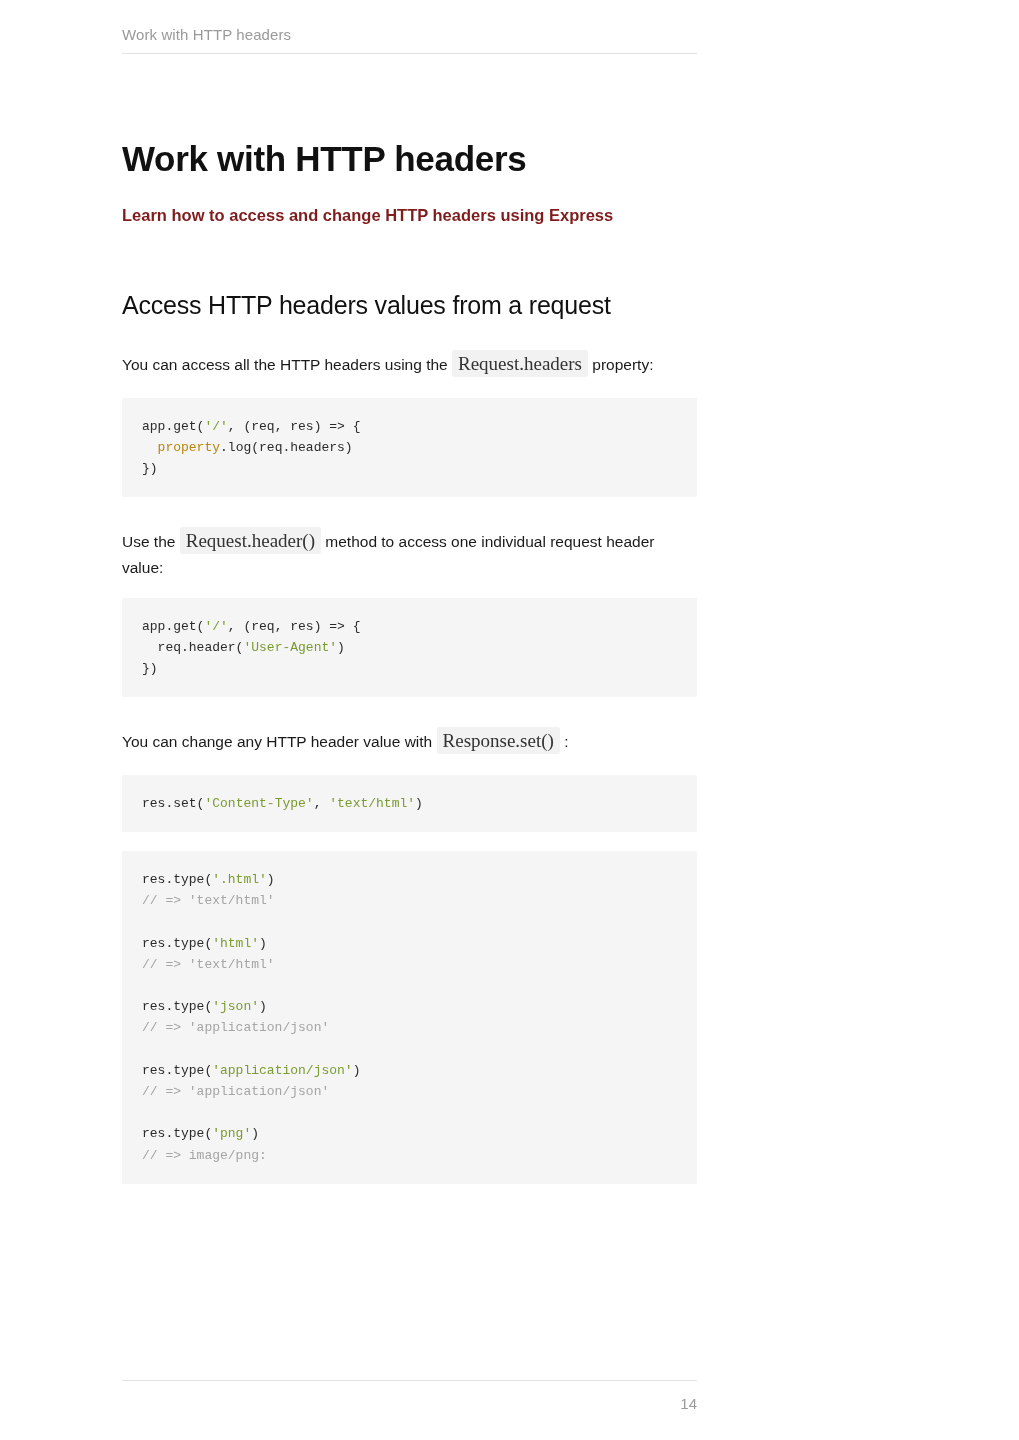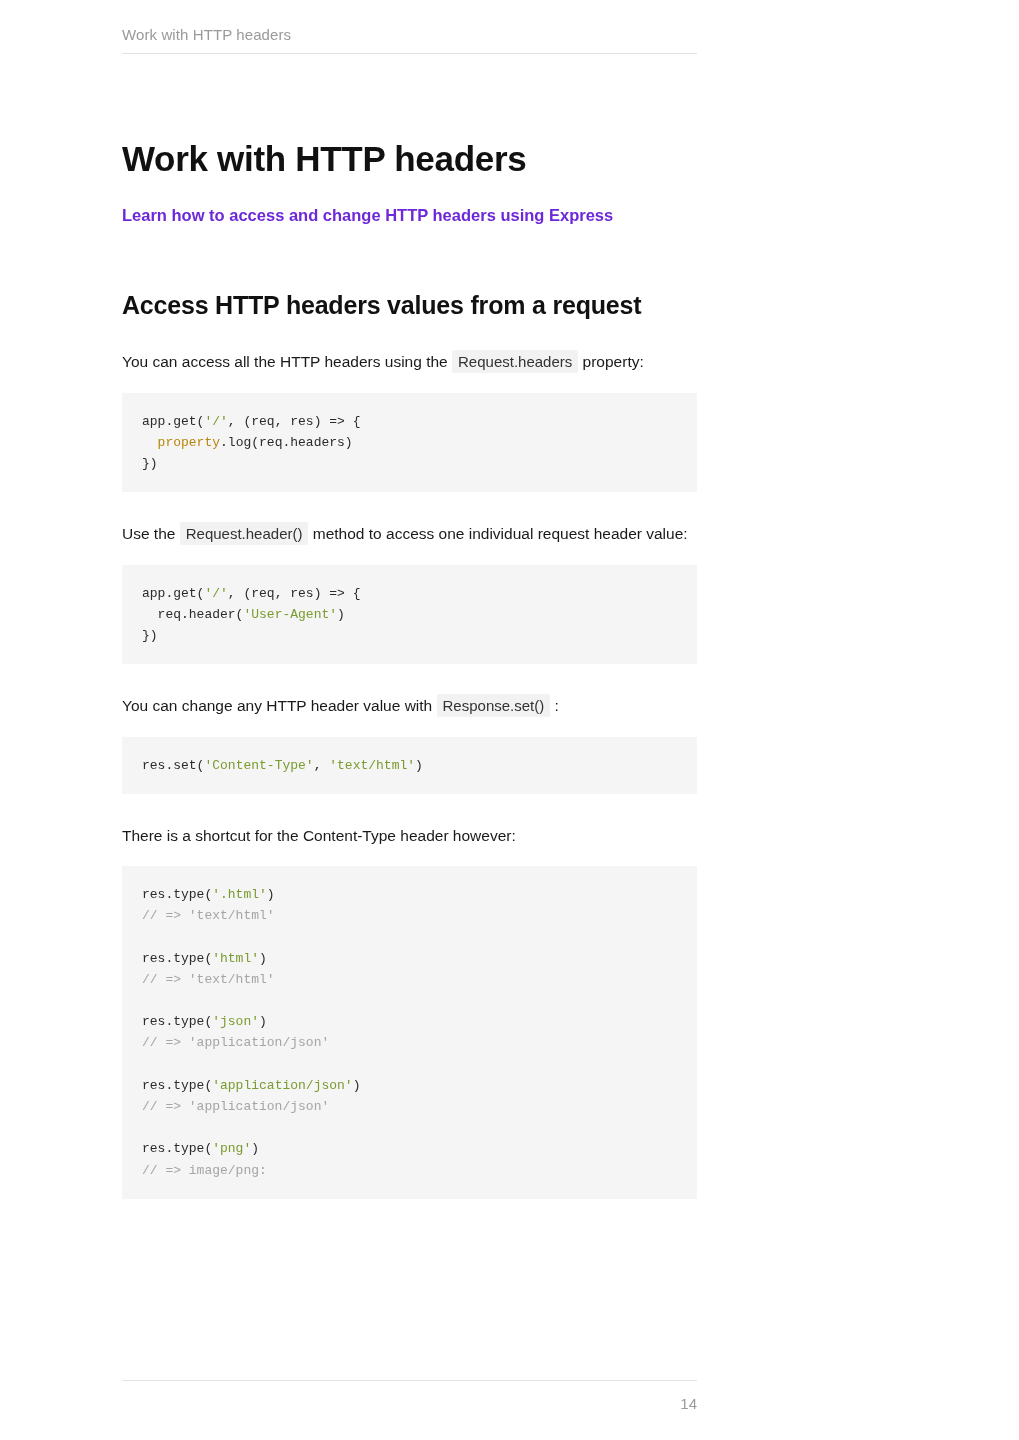--- a/index.html
+++ b/index.html
@@ -41,38 +41,38 @@
     line-height: 1.2;
     font-weight: bold;
     margin: 84px 0 0 0;
     letter-spacing: -0.3px;
     color: #111;
   }
   .subtitle {
     font-size: 16.5px;
     font-weight: bold;
     margin: 26px 0 0 0;
-    color: #6d28d9;
+    color: #7f1d1d;
   }
   h2.section-title {
     font-size: 25px;
-    font-weight: bold;
+    font-weight: normal;
     margin: 66px 0 0 0;
     color: #111;
     letter-spacing: -0.2px;
   }
   p.para {
     font-size: 15.5px;
     line-height: 1.5;
     margin: 30px 0 0 0;
     color: #1a1a1a;
   }
   code.inline {
-    font-family: Liberation Sans, sans-serif;
-    font-size: 15px;
+    font-family: Liberation Serif, serif;
+    font-size: 19px;
     background: #f2f2f2;
     color: #333;
     padding: 3px 6px;
     border-radius: 2px;
     white-space: pre;
   }
   pre.codeblock {
     background: #f5f5f5;
     margin: 19px 0 0 0;
     padding: 18px 20px;
@@ -136,21 +136,20 @@
 
 
     <p class="para">
       <span>You can change any HTTP header value with</span>
       <code class="inline">Response.set()</code>
       <span>:</span>
     </p>
 
     <pre class="codeblock"><span>res.set(</span><span class="str">'Content-Type'</span><span>, </span><span class="str">'text/html'</span><span>)</span></pre>
 
-    <p class="para">There is a shortcut for the Content-Type header however:</p>
 
     <pre class="codeblock"><span>res.type(</span><span class="str">'.html'</span><span>)</span>
 <span class="cm">// =&gt; 'text/html'</span>
 
 <span>res.type(</span><span class="str">'html'</span><span>)</span>
 <span class="cm">// =&gt; 'text/html'</span>
 
 <span>res.type(</span><span class="str">'json'</span><span>)</span>
 <span class="cm">// =&gt; 'application/json'</span>
 

